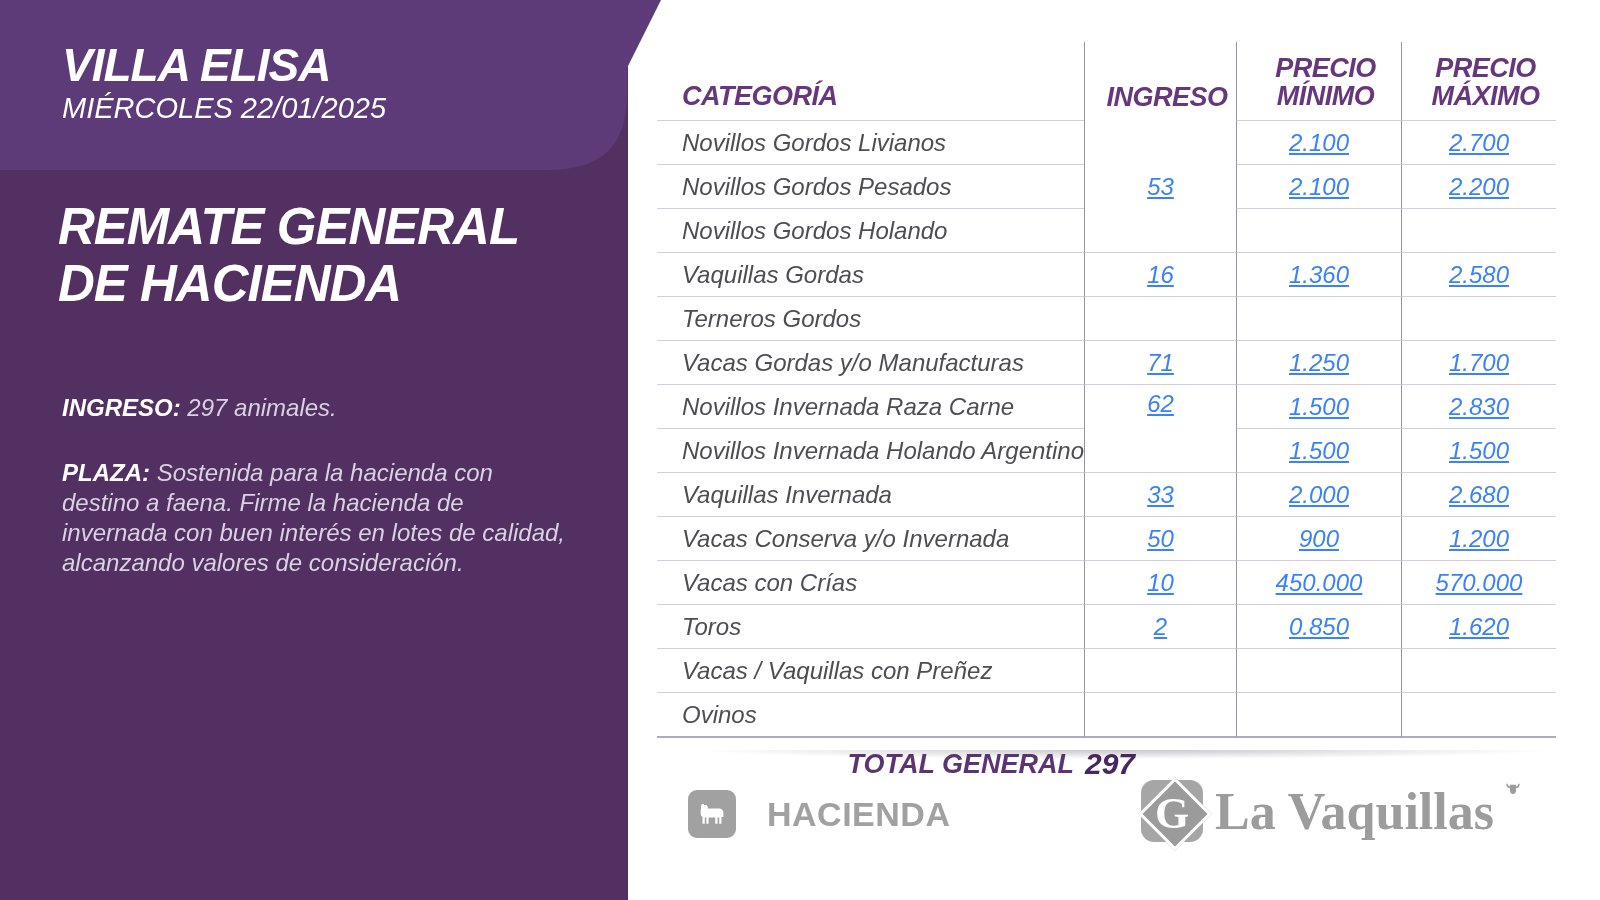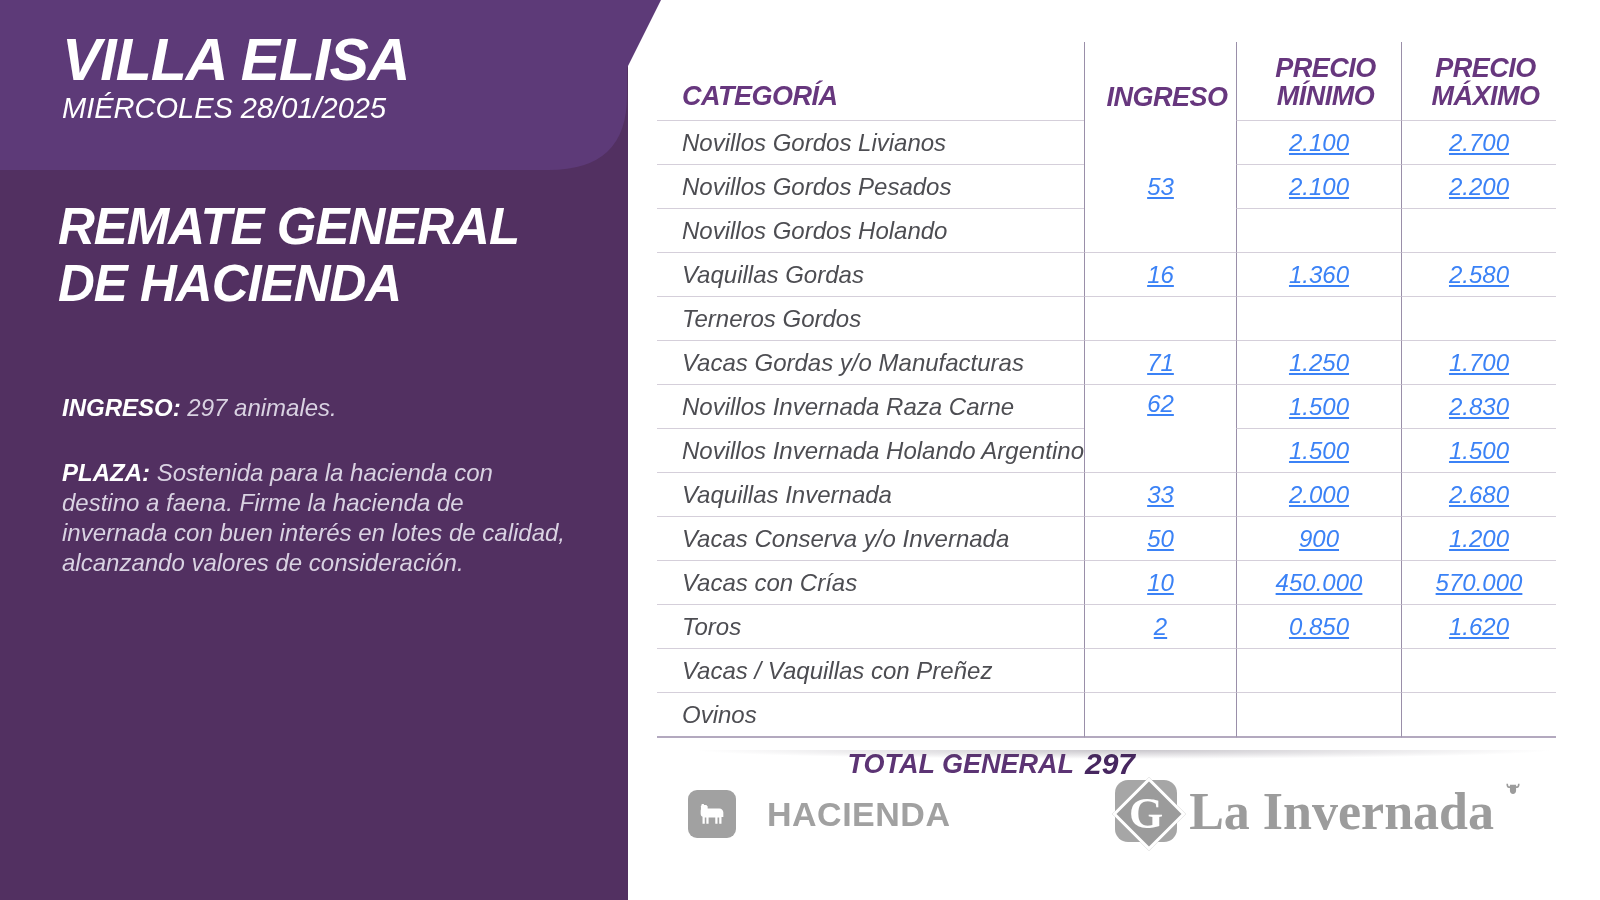--- a/index.html
+++ b/index.html
@@ -3,21 +3,21 @@
 <meta charset="utf-8">
 <style>
   html,body{margin:0;padding:0;}
   body{
     width:1600px;height:900px;position:relative;background:#ffffff;
     font-family:"Liberation Sans",sans-serif;overflow:hidden;
   }
   
   .panel-svg{position:absolute;left:0;top:0;}
   .lp-text{position:absolute;color:#ffffff;font-style:italic;}
-  .lp-title{left:62px;top:26px;font-size:59px;font-weight:800;letter-spacing:-1px;}
+  .lp-title{left:62px;top:38px;font-size:46px;font-weight:800;letter-spacing:-1px;}
   .lp-date{left:62px;top:92px;font-size:29px;font-weight:400;}
   .lp-heading{left:58px;top:198px;font-size:51px;font-weight:800;line-height:57px;letter-spacing:-1px;}
   .lp-ingreso{left:62px;top:394px;font-size:24px;color:#d9d2e2;}
   .lp-plaza{left:62px;top:458px;width:508px;font-size:24px;line-height:30px;color:#d9d2e2;}
   .lp-label{font-weight:800;color:#ffffff;}
   
   .table-wrap{position:absolute;left:657px;top:42px;width:899px;}
   table{width:100%;border-collapse:separate;border-spacing:0;table-layout:fixed;}
   th{
     height:68px;vertical-align:bottom;padding:0 0 10px 13px;
@@ -58,21 +58,21 @@
 </style>
 </head>
 <body>
 
 <svg class="panel-svg" width="662" height="900" viewBox="0 0 662 900">
   <rect x="0" y="0" width="628" height="900" fill="#523061"></rect>
   <path d="M0,0 H661 L627,68 V96 Q627,170 549,170 H0 Z" fill="#5d3a78"></path>
 </svg>
 
 <div class="lp-text lp-title">VILLA ELISA</div>
-<div class="lp-text lp-date">MIÉRCOLES 28/01/2025</div>
+<div class="lp-text lp-date">MIÉRCOLES 22/01/2025</div>
 <div class="lp-text lp-heading">
   <span>REMATE GENERAL</span><br>
   <span>DE HACIENDA</span>
 </div>
 <div class="lp-text lp-ingreso"><span class="lp-label">INGRESO:</span><span> 297 animales.</span></div>
 <div class="lp-text lp-plaza"><span class="lp-label">PLAZA:</span><span> Sostenida para la hacienda con destino a faena. Firme la hacienda de invernada con buen interés en lotes de calidad, alcanzando valores de consideración.</span></div>
 
 <div class="table-wrap">
   <table>
     <colgroup>
@@ -193,19 +193,19 @@
     </svg>
   </div>
   <div class="hacienda-label">HACIENDA</div>
 </div>
 
 <div class="brand">
   <div class="brand-mark">
     <div class="brand-diamond"></div>
     <div class="brand-g">G</div>
   </div>
-  <div class="brand-name">La Invernada</div>
+  <div class="brand-name">La Vaquillas</div>
   <div class="brand-sup">
     <svg width="22" height="22" viewBox="0 0 20 20" fill="#9c9c9c">
       <path d="M4 1.5c0 2.6.9 4 2.3 4h.9v2.3c0 1.9 1.2 3.2 2.8 3.2s2.8-1.3 2.8-3.2V5.5h.9c1.4 0 2.3-1.4 2.3-4h-1.5c0 1.7-.5 2.4-1 2.4h-.7V2.6H7.2v1.3h-.7c-.5 0-1-.7-1-2.4H4z"></path>
     </svg>
   </div>
 </div>
 
 </body></html>

